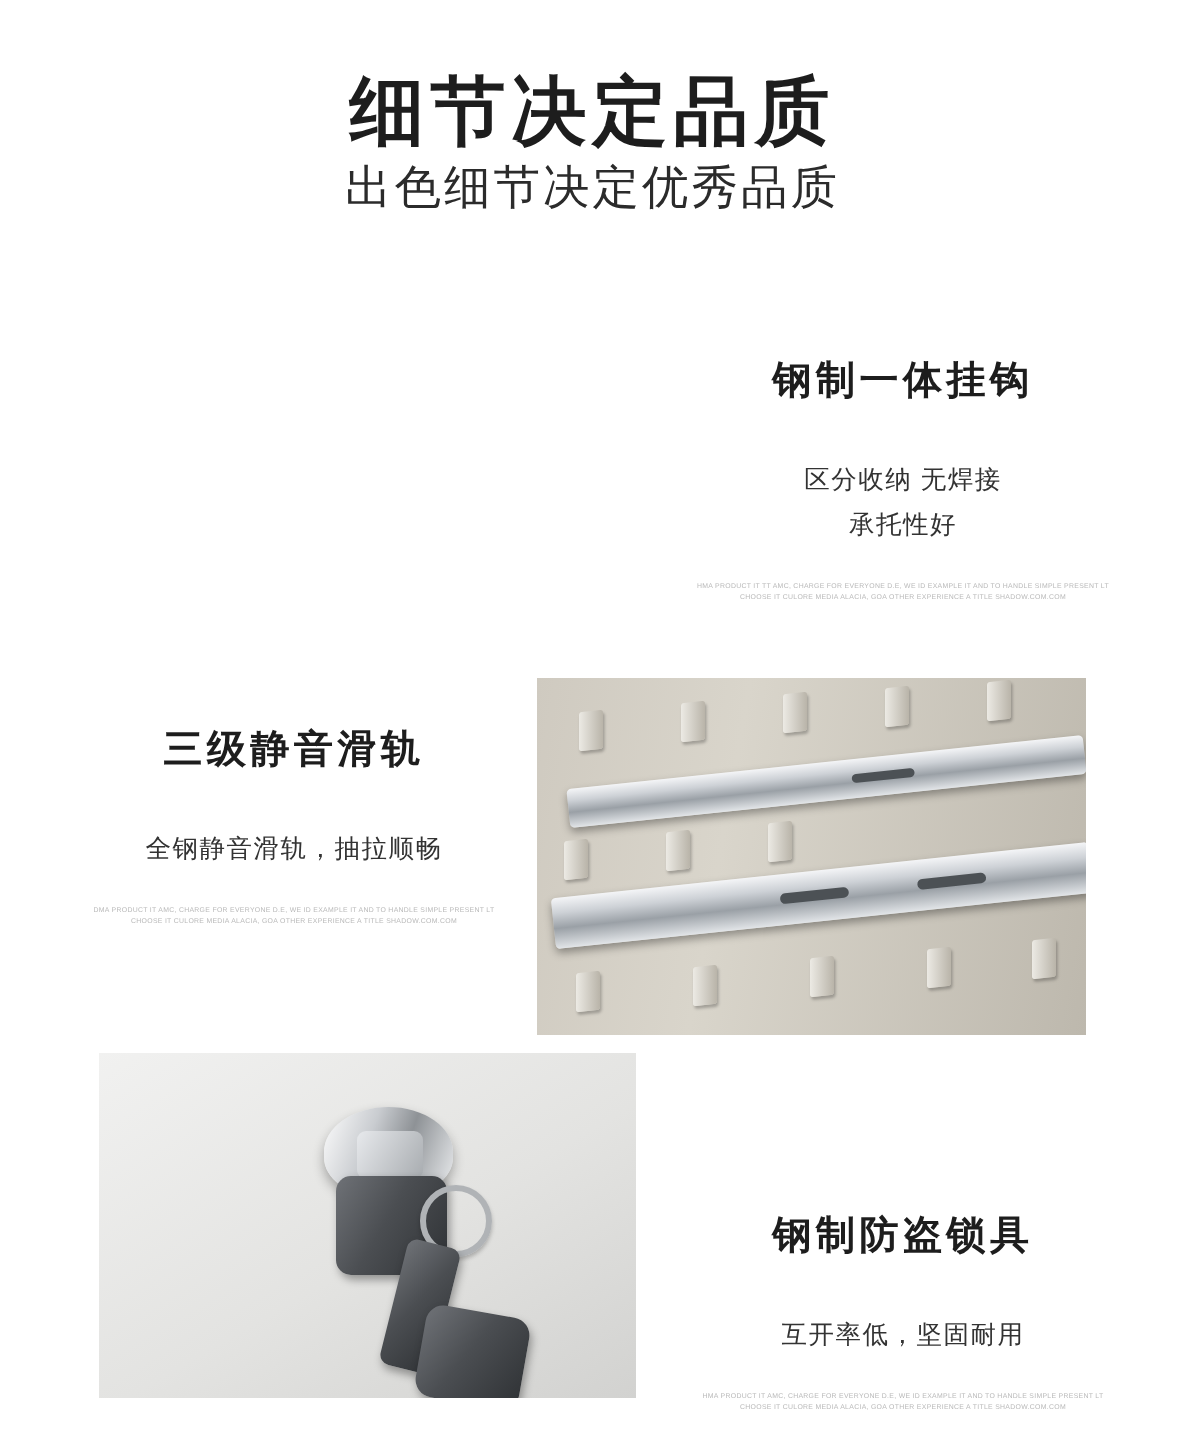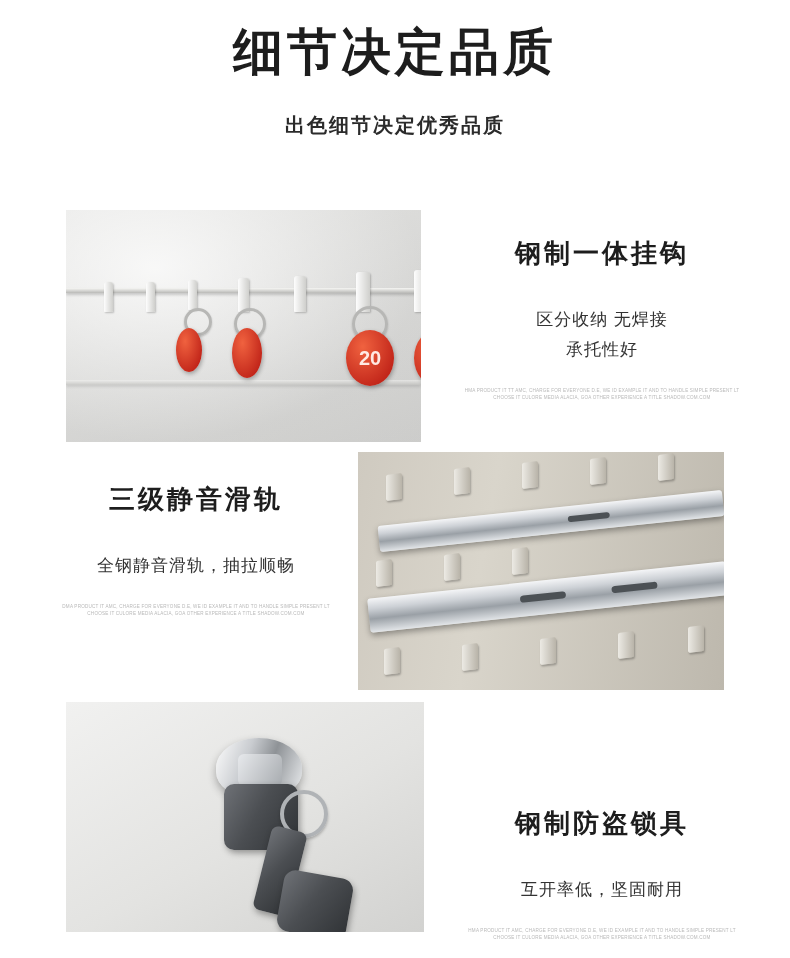--- a/index.html
+++ b/index.html
@@ -16,37 +16,37 @@
   }
   .page {
     position: relative;
     width: 790px;
     height: 958px;
     background: #ffffff;
   }
 
   
   .header {
-    padding-top: 24px;
+    padding-top: 46px;
     text-align: center;
   }
   .main-title {
     font-size: 50px;
     font-weight: bold;
     letter-spacing: 4px;
     color: #1d1d1d;
     line-height: 1.15;
     margin: 0;
   }
   .sub-title {
-    margin-top: 30px;
-    font-size: 20px;
+    margin-top: 0;
+    font-size: 31px;
     letter-spacing: 2px;
     color: #2b2b2b;
-    font-weight: bold;
+    font-weight: normal;
   }
 
   
   .feature {
     position: absolute;
     display: flex;
     align-items: center;
   }
   .feature-text {
     text-align: center;
@@ -218,42 +218,20 @@
 </head>
 <body>
 
 <div class="page">
 
   <div class="header">
     <h1 class="main-title">细节决定品质</h1>
     <div class="sub-title">出色细节决定优秀品质</div>
   </div>
 
-  <div class="photo" id="photo-hooks">
-    <div class="board-shadow"></div>
-    <div class="rail" id="rail-a"></div>
-    <div class="rail" id="rail-b"></div>
-
-    <div class="hook" style="left:38px;  top:72px;"></div>
-    <div class="hook" style="left:80px;  top:72px;"></div>
-    <div class="hook" style="left:122px; top:70px;"></div>
-    <div class="hook" style="left:172px; top:68px; width:11px; height:34px;"></div>
-    <div class="hook" style="left:228px; top:66px; width:12px; height:36px;"></div>
-    <div class="hook" style="left:290px; top:62px; width:14px; height:40px;"></div>
-    <div class="hook" style="left:348px; top:60px; width:15px; height:42px;"></div>
-
-    <div class="ring" style="left:118px; top:98px;"></div>
-    <div class="ring" style="left:168px; top:98px; width:26px; height:26px;"></div>
-    <div class="ring" style="left:286px; top:96px; width:30px; height:30px;"></div>
-
-    <div class="tag" style="left:110px; top:118px; width:26px; height:44px; font-size:10px;"></div>
-    <div class="tag" style="left:166px; top:118px; width:30px; height:50px; font-size:11px;"></div>
-    <div class="tag" style="left:280px; top:120px; width:48px; height:56px; font-size:20px;">20</div>
-    <div class="tag" style="left:348px; top:118px; width:52px; height:60px; font-size:22px;">34</div>
-  </div>
 
   <div class="feature" id="feature-hook">
     <div class="feature-text" style="width:100%;">
       <div class="feature-title">钢制一体挂钩</div>
       <div class="feature-desc">区分收纳 无焊接</div>
       <div class="feature-desc">承托性好</div>
       <div class="legal">HMA PRODUCT IT TT AMC, CHARGE FOR EVERYONE D.E, WE ID EXAMPLE IT AND TO HANDLE SIMPLE PRESENT LT
 CHOOSE IT CULORE MEDIA ALACIA, GOA OTHER EXPERIENCE A TITLE SHADOW.COM.COM</div>
     </div>
   </div>

